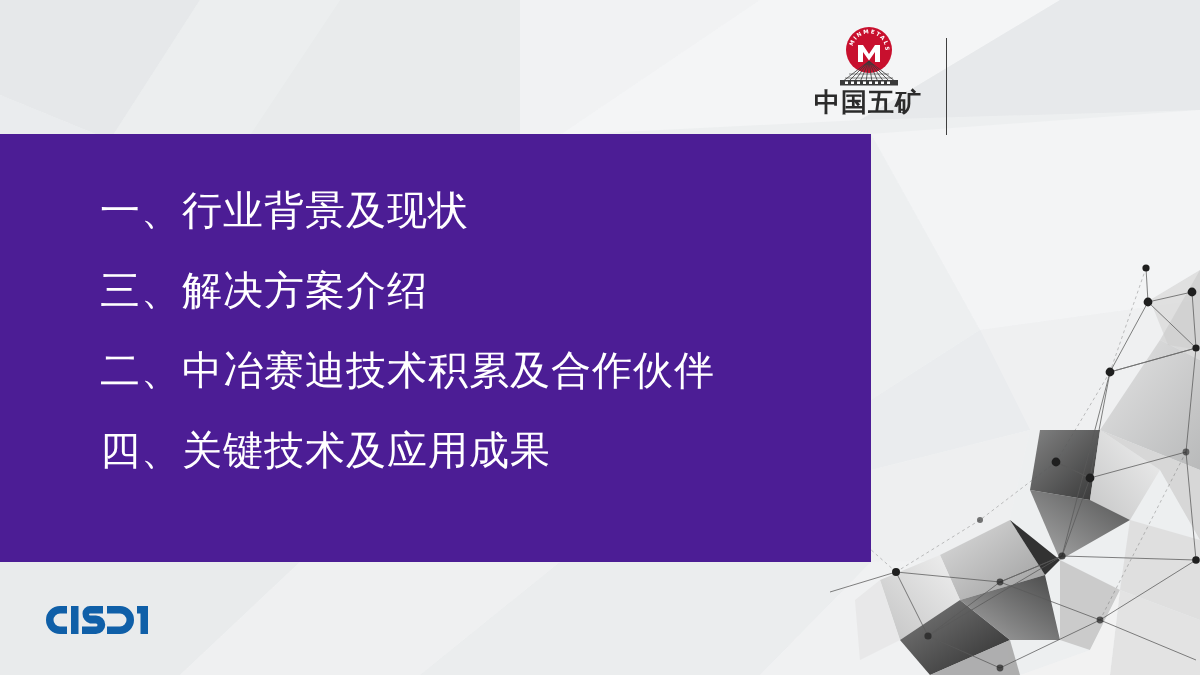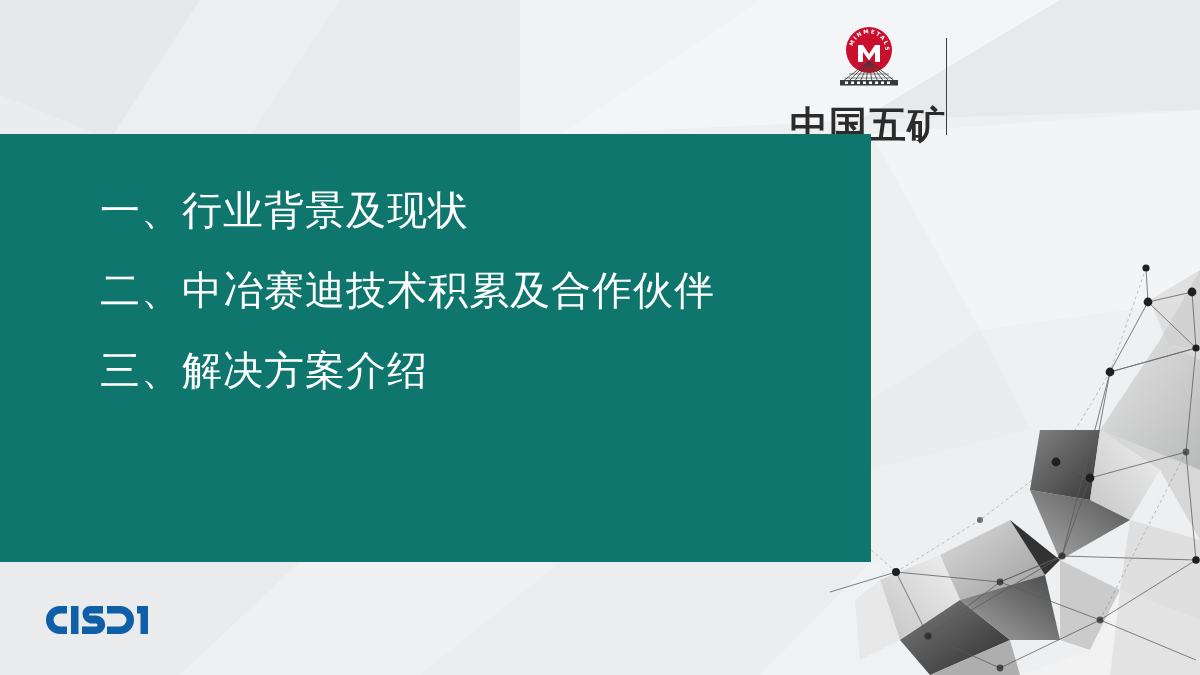--- a/index.html
+++ b/index.html
@@ -47,27 +47,26 @@
     top: 0px;
     width: 70px;
     height: 62px;
   }
   #minmetals-name {
     position: absolute;
     left: 0;
     top: 58px;
     width: 156px;
     text-align: center;
-    font-size: 38px;
+    font-size: 26px;
     font-weight: bold;
     color: #2b2b2b;
     letter-spacing: 1px;
     line-height: 40px;
     white-space: nowrap;
-    margin-top: 23px;
   }
 
   #logo-divider {
     position: absolute;
     left: 166px;
     top: 38px;
     width: 1px;
     height: 97px;
     background: #3f3f3f;
   }
@@ -106,21 +105,21 @@
     line-height: 42px;
   }
 
   
   #agenda-panel {
     position: absolute;
     left: 0;
     top: 134px;
     width: 871px;
     height: 428px;
-    background: #0f766e;
+    background: #4c1d95;
   }
   #agenda-list {
     position: absolute;
     left: 100px;
     top: 36px;
     right: 10px;
   }
   .agenda-item {
     color: #ffffff;
     font-size: 40px;
@@ -322,22 +321,23 @@
       <div id="minmetals-name">中国五矿</div>
     </div>
 
     <div id="logo-divider"></div>
 
   </div>
 
   <div id="agenda-panel">
     <div id="agenda-list">
       <div class="agenda-item">一、行业背景及现状</div>
+      <div class="agenda-item">三、解决方案介绍</div>
       <div class="agenda-item">二、中冶赛迪技术积累及合作伙伴</div>
-      <div class="agenda-item">三、解决方案介绍</div>
+      <div class="agenda-item">四、关键技术及应用成果</div>
     </div>
   </div>
 
   <svg id="cisdi-logo" viewBox="0 0 212 64">
     <g fill="#0f5fa8">
 
       <path d="M4,32 a28,28 0 0 1 28,-28 h14 v15 h-14 a13,13 0 0 0 0,26 h14 v15 h-14 a28,28 0 0 1 -28,-28 Z"></path>
 
       <rect x="54" y="4" width="15" height="56"></rect>
 

